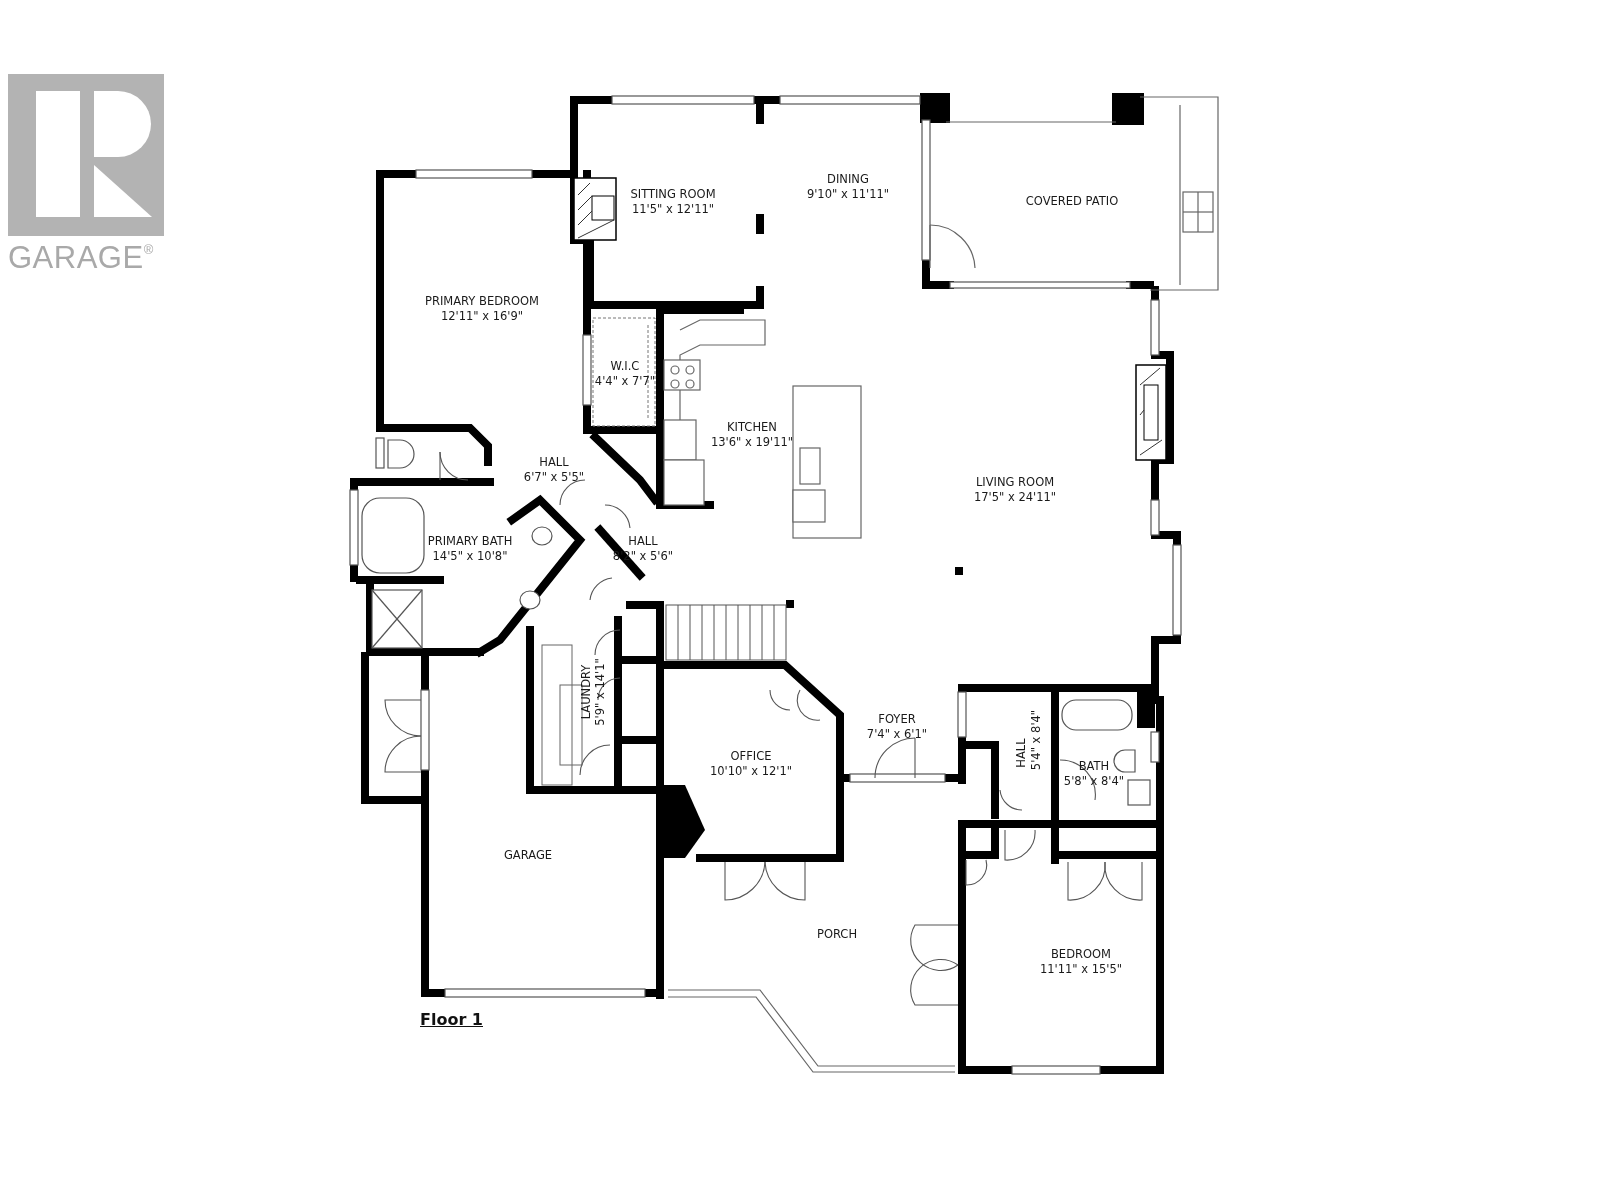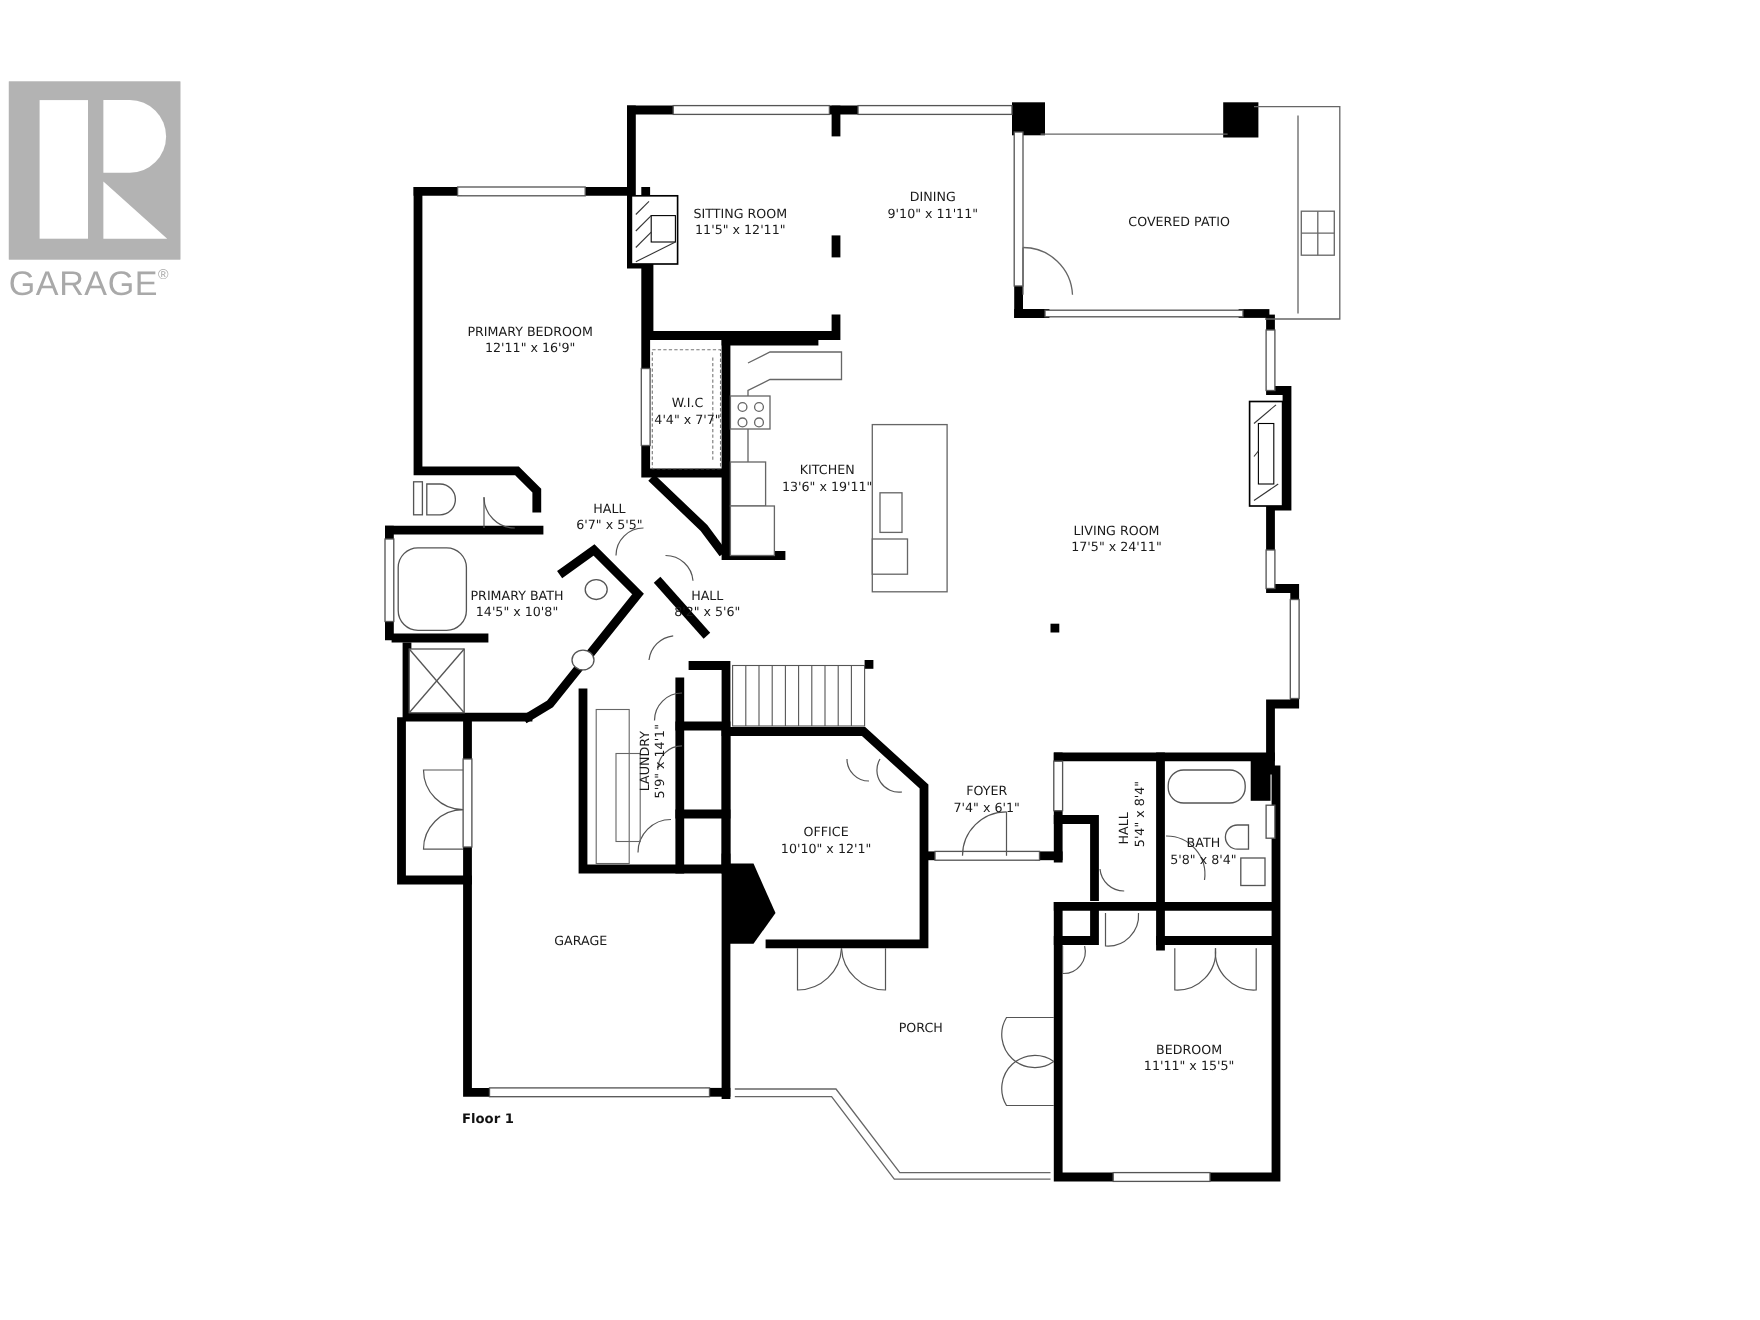--- a/index.html
+++ b/index.html
@@ -3,21 +3,21 @@
 <meta charset="utf-8">
 <style>
   html, body { margin:0; padding:0; background:#ffffff; }
   body { width:1600px; height:1200px; position:relative; overflow:hidden; font-family:"DejaVu Sans", sans-serif; }
   #logo { position:absolute; left:8px; top:74px; width:172px; }
   #logo .box { width:156px; height:162px; background:#b3b3b3; position:relative; margin-left:0; }
   #logo .wordmark { color:#a9a9a9; font-family:"Liberation Sans", sans-serif; font-size:31px; letter-spacing:0.5px; margin-top:4px; }
   #logo .wordmark sup { font-size:13px; vertical-align:top; position:relative; top:2px; }
   svg#plan { position:absolute; left:0; top:0; }
   .lbl { font-family:"DejaVu Sans", sans-serif; font-size:11.5px; fill:#1a1a1a; text-anchor:middle; }
-  .floor-label { position:absolute; left:420px; top:1010px; font-family:"DejaVu Sans", sans-serif; font-size:12px; font-weight:bold; color:#111; }
+  .floor-label { position:absolute; left:420px; top:1010px; font-family:"DejaVu Sans", sans-serif; font-size:16px; font-weight:bold; color:#111;text-decoration:underline; }
 </style>
 </head>
 <body>
 
 <div id="logo">
   <div class="box">
     <svg width="156" height="162" viewBox="0 0 156 162">
       <rect x="0" y="0" width="156" height="162" fill="#b3b3b3"></rect>
       <rect x="28" y="17" width="44" height="126" fill="#ffffff"></rect>
       <path d="M86 17 H110 A28 28 0 0 1 110 83 H86 Z" fill="#ffffff"></path>

